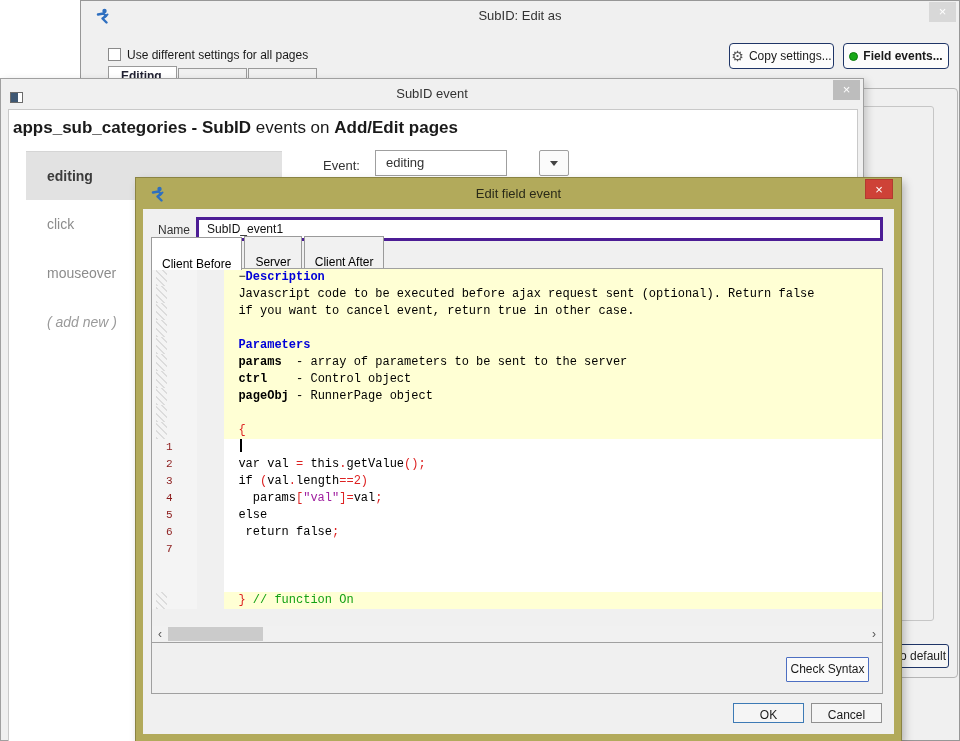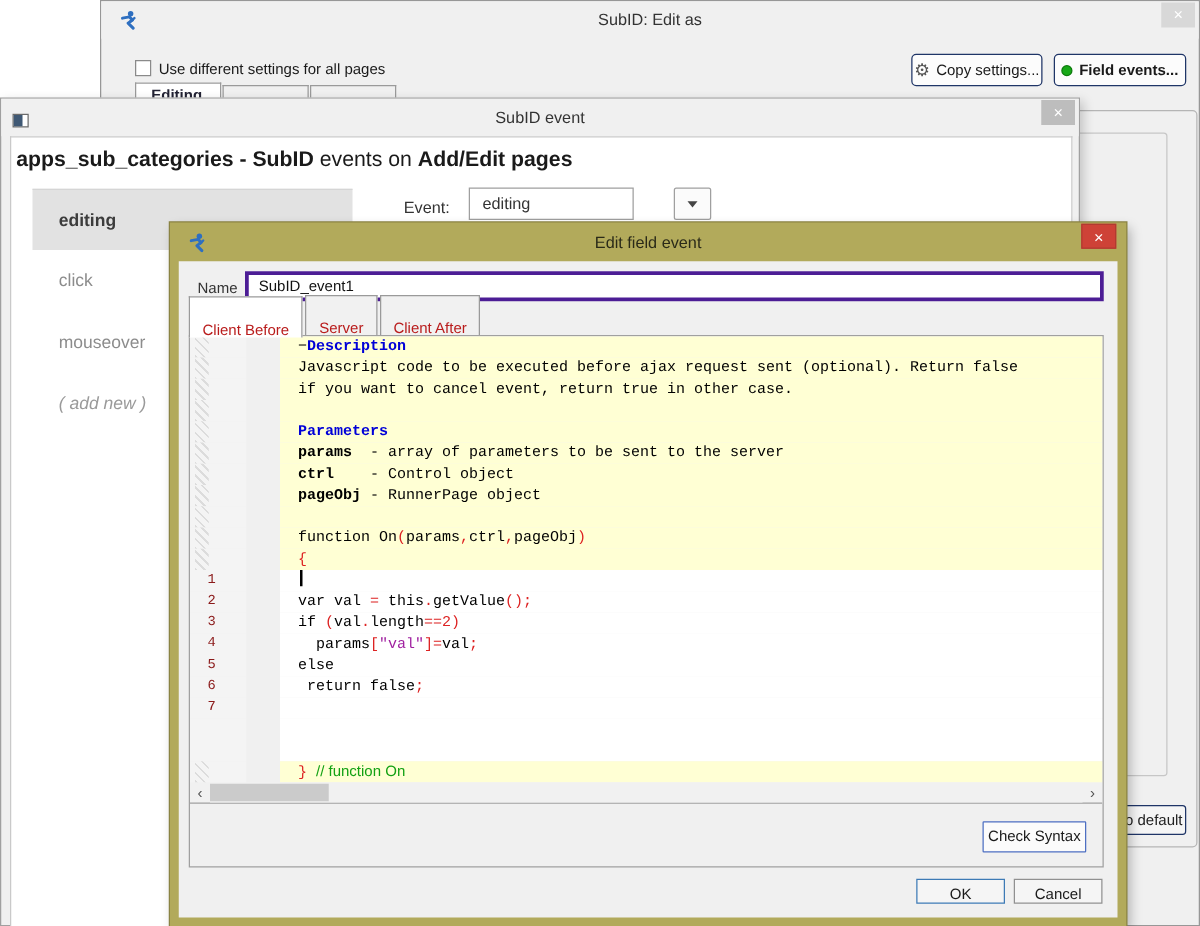--- a/index.html
+++ b/index.html
@@ -47,40 +47,40 @@
   #dlgtitle{position:absolute;left:0;top:0;right:0;height:31px;}
   #dlgtitle .titletext{top:8px;color:#2a2a18;}
   #dlg .closebtn{background:#ce4237;border:1px solid #b23a30;width:28px;height:20px;right:8px;top:1px;}
   #dlgcontent{position:absolute;left:7px;top:31px;width:751px;height:525px;background:#f0f0f0;}
 
   #namelabel{position:absolute;left:15px;top:14px;font-size:12px;color:#333;}
   #nameinput{position:absolute;left:53px;top:8px;width:687px;height:24px;border:3px solid #4c1d95;
              background:#fff;font-size:12px;font-family:"Liberation Sans",sans-serif;padding:0 8px;color:#111;outline:none;}
 
   #dlgtabs{position:absolute;left:8px;top:38px;height:22px;display:flex;align-items:flex-end;}
-  .dtab{height:19px;line-height:18px;padding:16px 10px;font-size:12px;color:#b91c1c;background:#f1f1f1;
+  .dtab{height:19px;line-height:18px;padding:16px 10px;font-size:12px;color:#000000;background:#f1f1f1;
         border:1px solid #9a9a9a;border-bottom:none;margin-right:2px;}
   .dtab.act{height:22px;line-height:21px;background:#fff;position:relative;z-index:2;margin-bottom:-1px;}
 
   #editorpanel{position:absolute;left:8px;top:59px;width:732px;height:426px;background:#f0f0f0;
                border:1px solid #a0a0a0;overflow:hidden;}
   .erow{display:flex;height:17px;gap:27px;}
   .erow .g{width:45px;flex:0 0 45px;padding-left:14px;background:#f4f4f4;color:#8b1a1a;
            font:11px/17px "Liberation Mono","DejaVu Sans Mono",monospace;}
   .erow .c{flex:1;white-space:pre;font:12px/17px "Liberation Mono","DejaVu Sans Mono",monospace;color:#000;}
   .erow.ro .c{background:#ffffd4;}
   .erow.ed .c{background:#ffffff;}
   .erow.ro .g{background-color:#f4f4f4;
       background-image:repeating-linear-gradient(45deg,#dcdcdc 0 1.5px,transparent 1.5px 5px);
       background-size:11px 100%;background-repeat:no-repeat;background-position:4px 0;}
   .kw{color:#0000d8;font-weight:bold;}
   .pb{font-weight:bold;}
   .op{color:#dd2222;}
   .str{color:#a020a0;}
-  .cmt{color:#13a113;font-family:Liberation Sans, sans-serif;font-size:12px;}
+  .cmt{color:#13a113;font-family:Liberation Mono, monospace;font-size:12px;}
   .fold{color:#000;}
   .caret{display:inline-block;width:2px;height:13px;background:#000;vertical-align:-2px;margin-left:2px;}
 
   #hscroll{position:absolute;left:0;top:357px;width:730px;height:17px;background:#f1f1f1;
            border-bottom:1px solid #a0a0a0;display:flex;}
   .scrollarrow{flex:0 0 16px;text-align:center;font-size:12px;line-height:16px;color:#555;}
   #hscrolltrack{flex:1;position:relative;background:#f1f1f1;}
   #hscrollthumb{position:absolute;left:0;top:1px;height:14px;width:95px;background:#cbcbcb;}
 
   .w8btn{position:absolute;height:20px;background:#f4f4f4;border:1px solid #909090;border-radius:0;
@@ -222,24 +222,20 @@
             <div class="erow ro">
               <span class="g"></span>
               <span class="c"><span>  </span><span class="pb">pageObj</span><span class="p"> - RunnerPage object</span></span>
             </div>
             <div class="erow ro">
               <span class="g"></span>
               <span class="c"><span>  </span></span>
             </div>
             <div class="erow ro">
               <span class="g"></span>
-              <span class="c"><span>  </span><span class="p">function On</span><span class="op">(</span><span class="p">params</span><span class="op">,</span><span class="p">ctrl</span><span class="op">,</span><span class="p">pageObj</span><span class="op">)</span></span>
-            </div>
-            <div class="erow ro">
-              <span class="g"></span>
               <span class="c"><span>  </span><span class="op">{</span></span>
             </div>
             <div class="erow ed">
               <span class="g">1</span>
               <span class="c"><span>  </span><span class="caret"></span></span>
             </div>
             <div class="erow ed">
               <span class="g">2</span>
               <span class="c"><span>  </span><span class="p">var val </span><span class="op">=</span><span class="p"> this</span><span class="op">.</span><span class="p">getValue</span><span class="op">();</span></span>
             </div>

